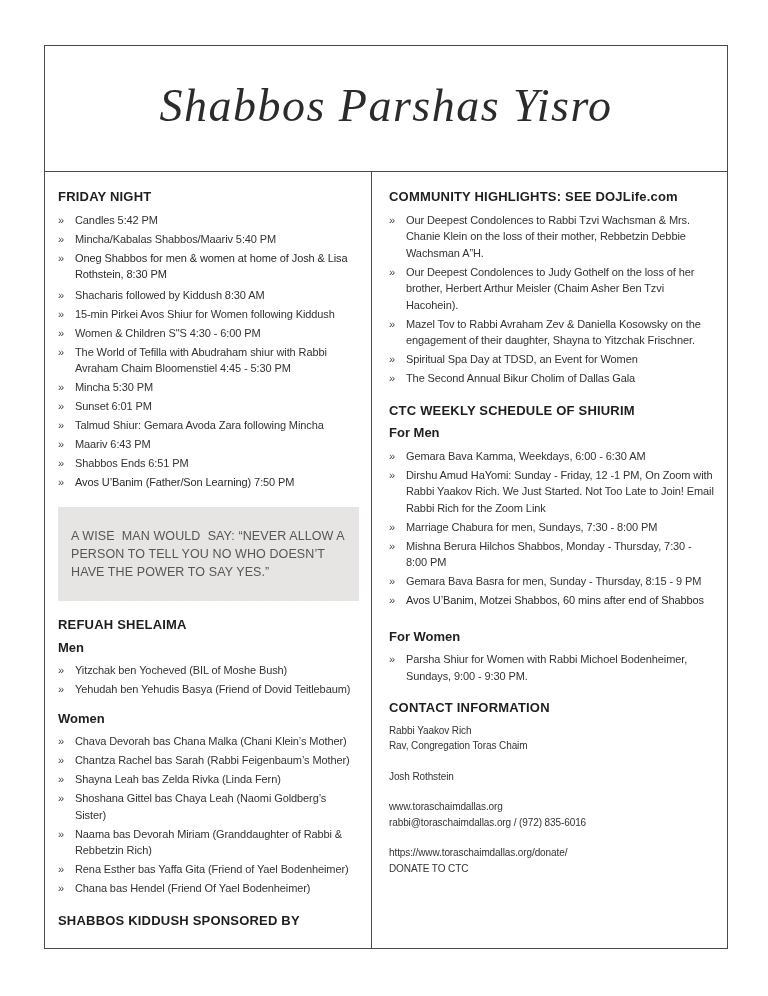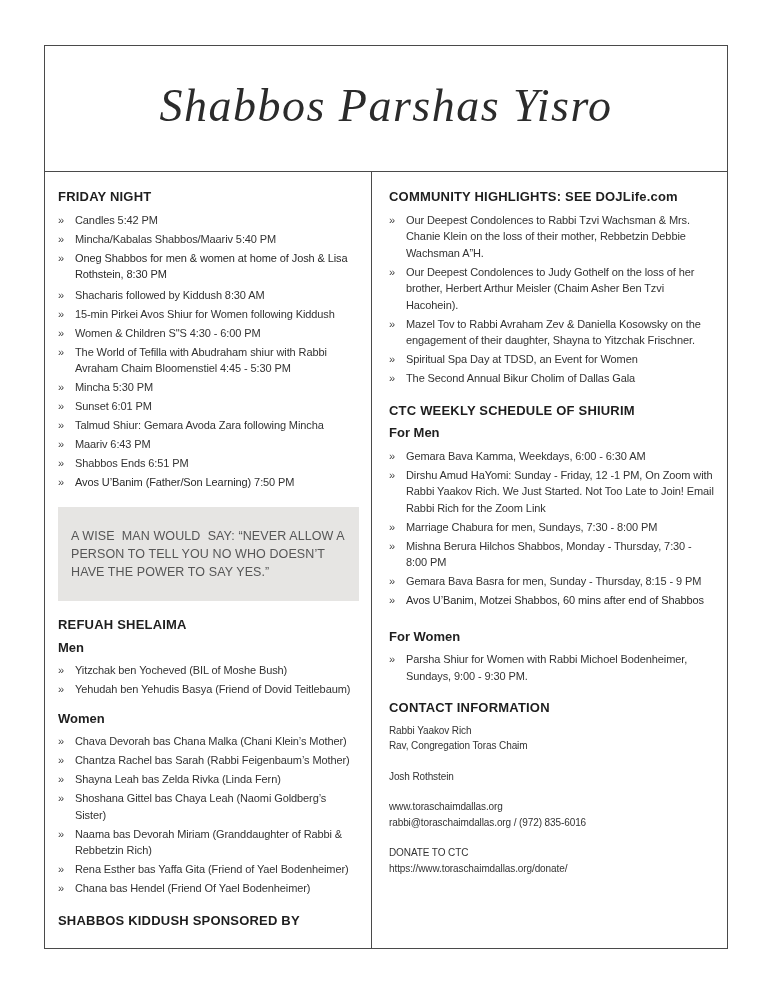--- a/index.html
+++ b/index.html
@@ -350,21 +350,21 @@
 
         <p>Josh Rothstein</p>
           </div>
         <div class="cblock">
 
             <p>www.toraschaimdallas.org</p>
             <p>rabbi@toraschaimdallas.org / (972) 835-6016</p>
           </div>
         <div class="cblock">
 
-        <p>DONATE TO CTC</p>
-            <p>https://www.toraschaimdallas.org/donate/</p>
+        <p>https://www.toraschaimdallas.org/donate/</p>
+            <p>DONATE TO CTC</p>
           </div>
 
       </section>
 
     </div>
   </div>
 </div>
 
 </body></html>

